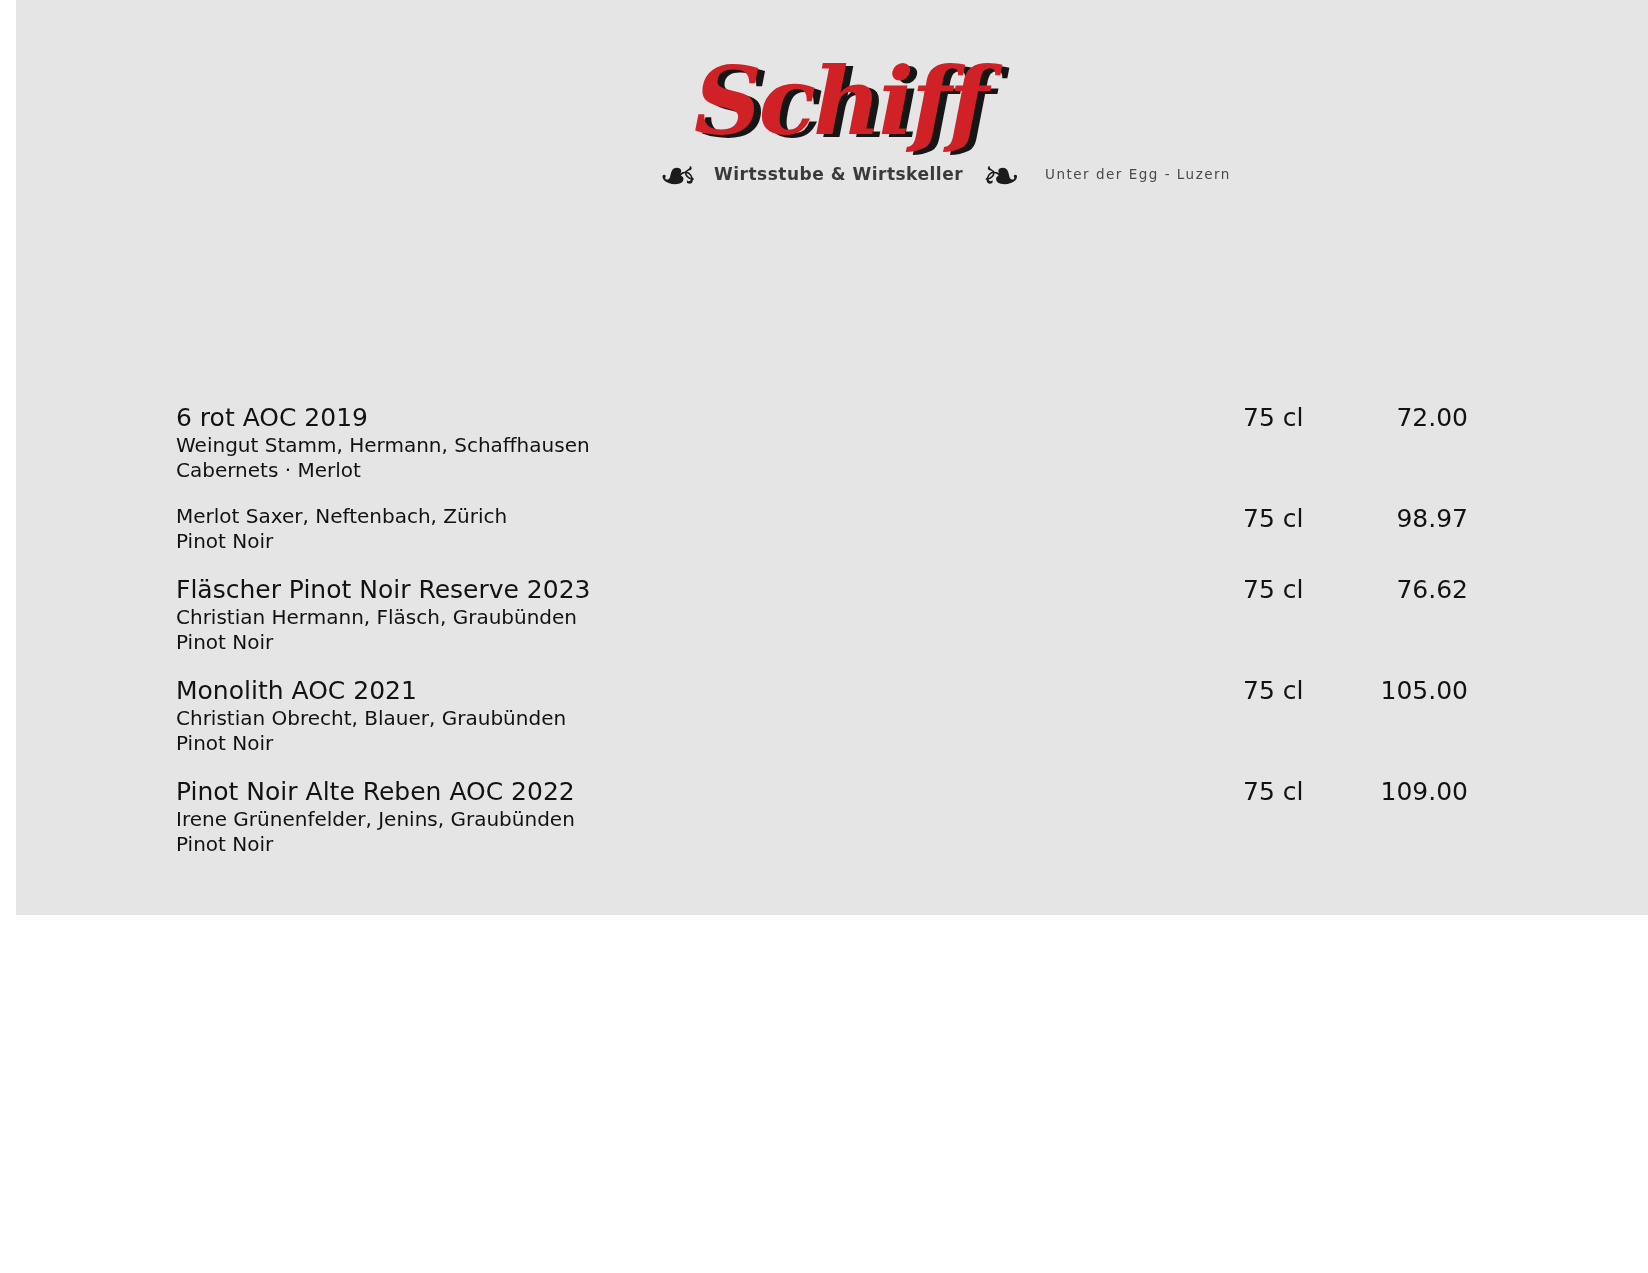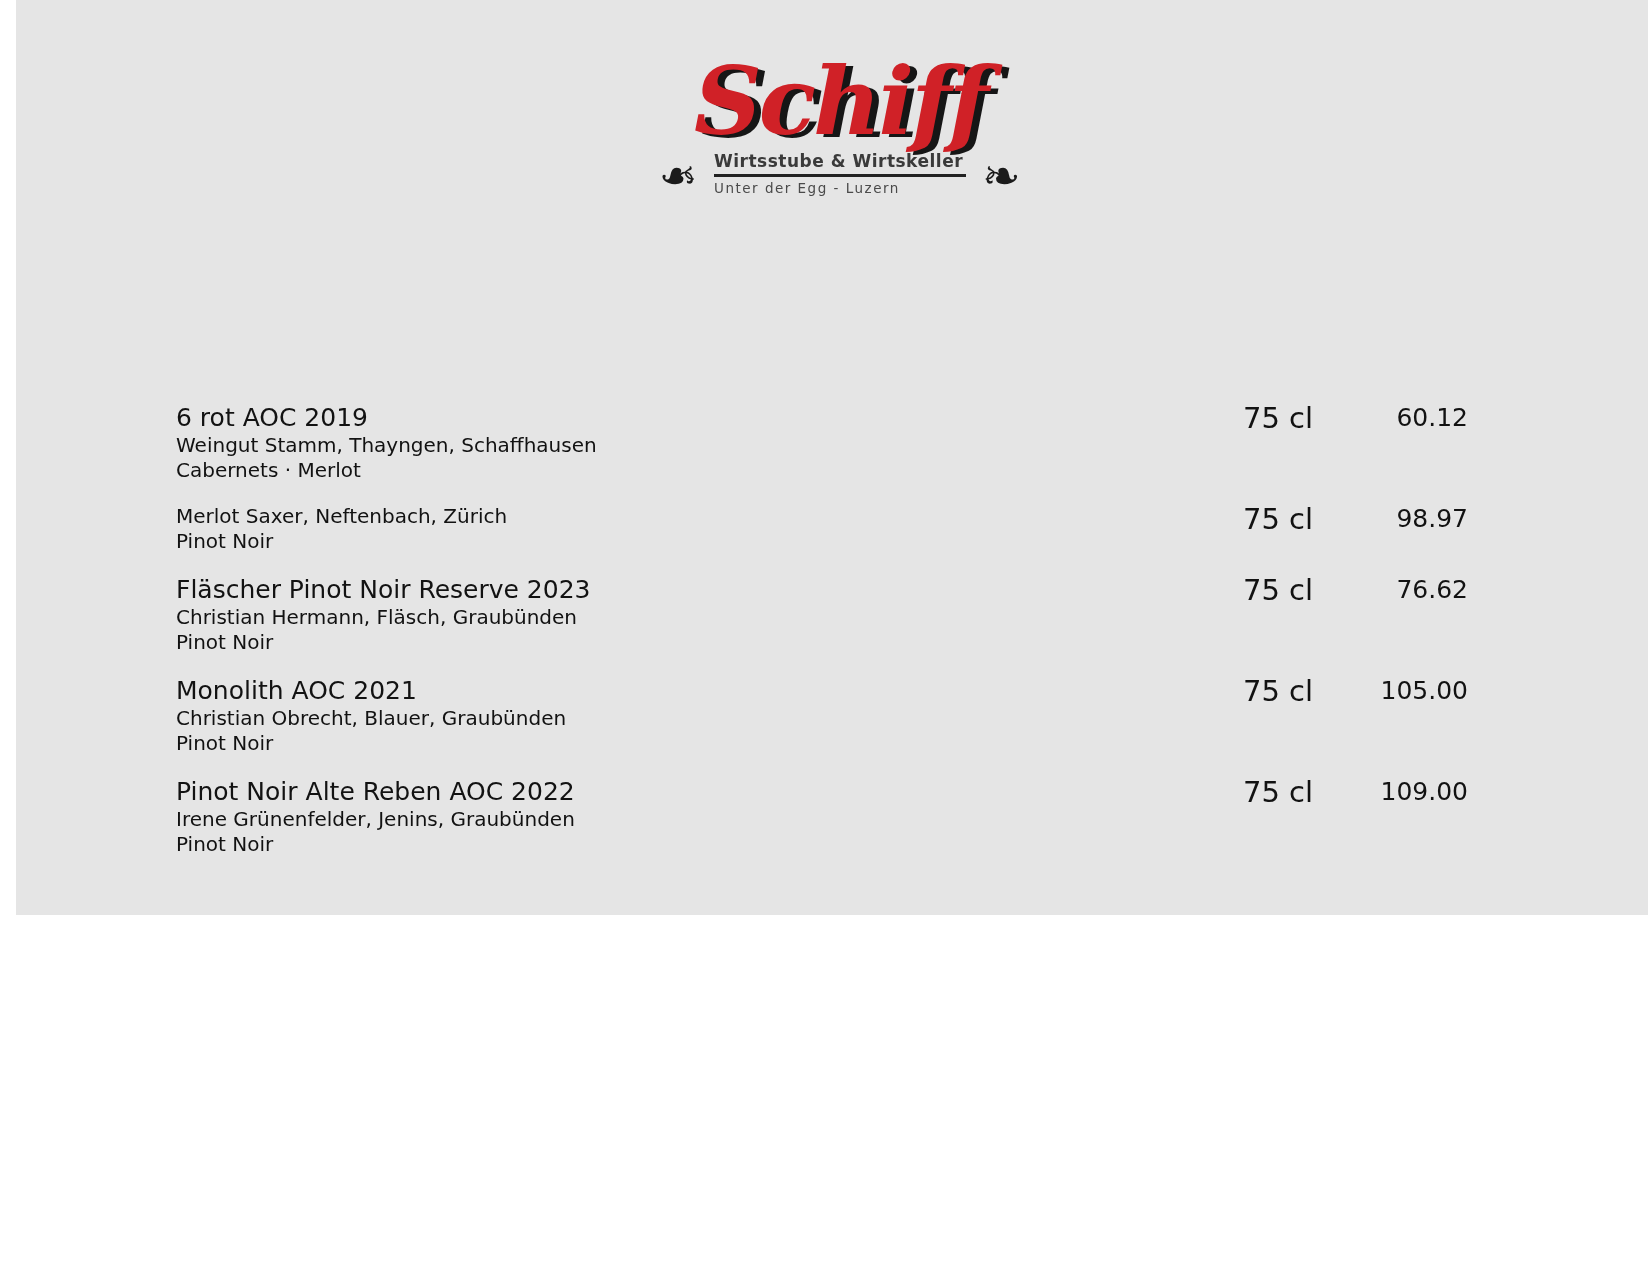--- a/index.html
+++ b/index.html
@@ -46,22 +46,24 @@
   }
   .ornament {
     font-size: 46px;
     line-height: 1;
     color: #1b1b1b;
     transform: translateY(2px);
   }
   .ornament.left  { transform: scaleX(-1) translateY(2px); }
   .tag-block {
     display: flex;
-    flex-direction: column;
+    flex-direction: row;
+    align-items: center;
     width: 252px;
+    gap: 41px;
   }
   .tagline {
     font-weight: bold;
     font-size: 17px;
     letter-spacing: 0.5px;
     color: #3a3a3a;
     white-space: nowrap;
   }
   .rule {
     width: 100%;
@@ -94,21 +96,21 @@
     line-height: 30px;
     color: #121212;
   }
   .wine-producer,
   .wine-grapes {
     font-size: 20px;
     line-height: 25px;
     color: #121212;
   }
   .wine-size {
-    font-size: 29px;
+    font-size: 25px;
     line-height: 30px;
     color: #121212;
     white-space: nowrap;
   }
   .wine-price {
     font-size: 25px;
     line-height: 30px;
     color: #121212;
     text-align: right;
   }
@@ -129,25 +131,25 @@
       </div>
       <span class="ornament right">❧</span>
     </div>
   </header>
 
   <main class="wine-list" id="wine-list">
 
       <div class="wine-row">
         <div class="wine-info">
           <div class="wine-name">6 rot AOC 2019</div>
-          <div class="wine-producer">Weingut Stamm, Thayngen, Schaffhausen</div>
+          <div class="wine-producer">Weingut Stamm, Hermann, Schaffhausen</div>
           <div class="wine-grapes">Cabernets · Merlot</div>
         </div>
         <div class="wine-size">75 cl</div>
-        <div class="wine-price">60.12</div>
+        <div class="wine-price">72.00</div>
       </div>
 
       <div class="wine-row">
         <div class="wine-info">
           <div class="wine-producer">Merlot Saxer, Neftenbach, Zürich</div>
           <div class="wine-grapes">Pinot Noir</div>
         </div>
         <div class="wine-size">75 cl</div>
         <div class="wine-price">98.97</div>
       </div>

